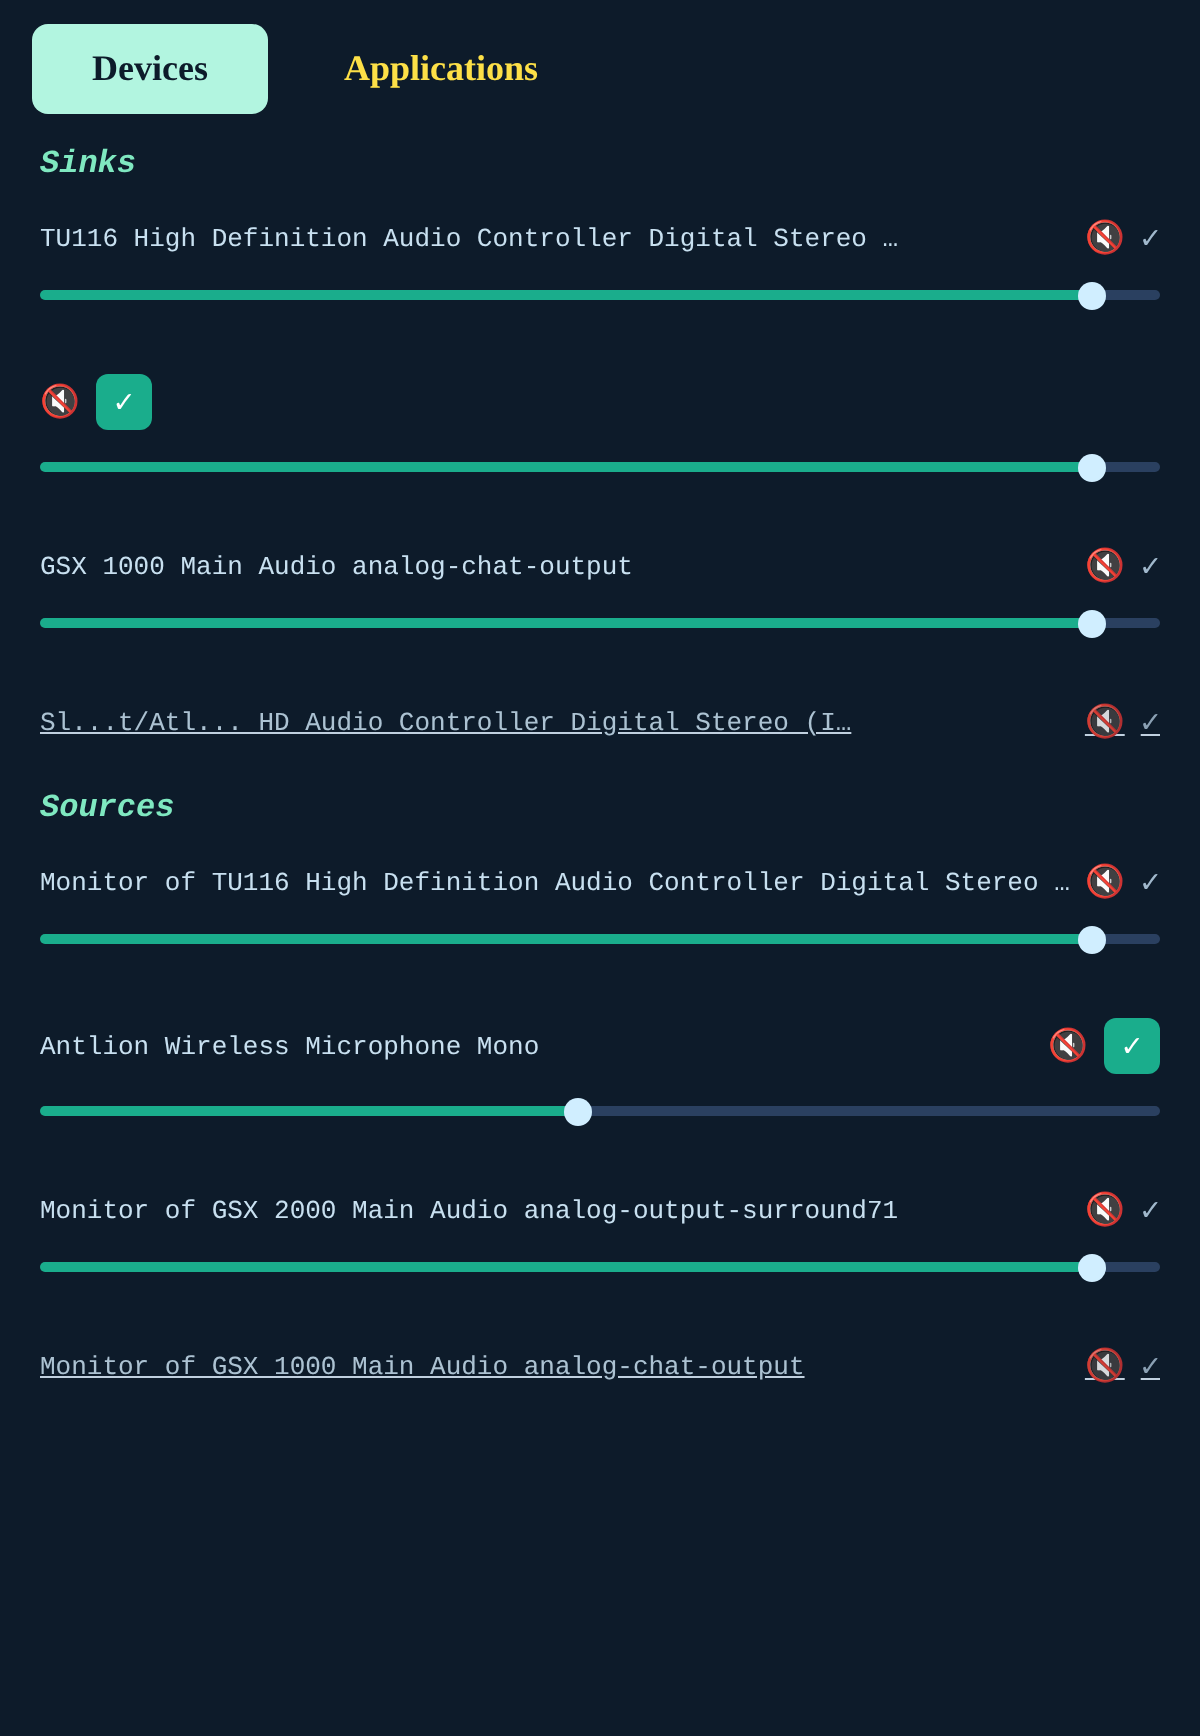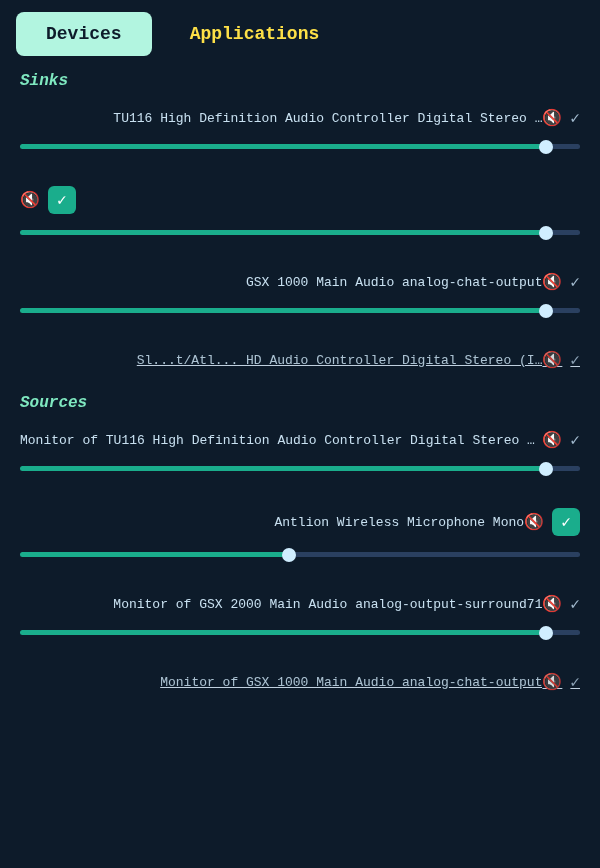--- a/index.html
+++ b/index.html
@@ -19,21 +19,21 @@
       gap: 8px;
     }
 
     .tab {
       padding: 12px 30px;
       border-radius: 8px;
       font-size: 18px;
       font-weight: bold;
       cursor: pointer;
       border: none;
-      font-family: Liberation Mono, monospace;
+      font-family: Liberation Serif, serif;
     }
 
     .tab-active {
       background-color: #b2f5e0;
       color: #0d1b2a;
     }
 
     .tab-inactive {
       background-color: transparent;
       color: #fde047;
@@ -54,21 +54,20 @@
     .device-item {
       padding: 10px 12px 4px 12px;
       margin-bottom: 4px;
     }
 
     .device-row {
       display: flex;
       align-items: center;
       justify-content: space-between;
       margin-bottom: 8px;
-      text-align: right;
     }
 
     .device-name {
       font-size: 13px;
       color: #c8e0f0;
       flex: 1;
       white-space: nowrap;
       overflow: hidden;
       text-overflow: ellipsis;
       font-family: 'Courier New', Courier, monospace;

